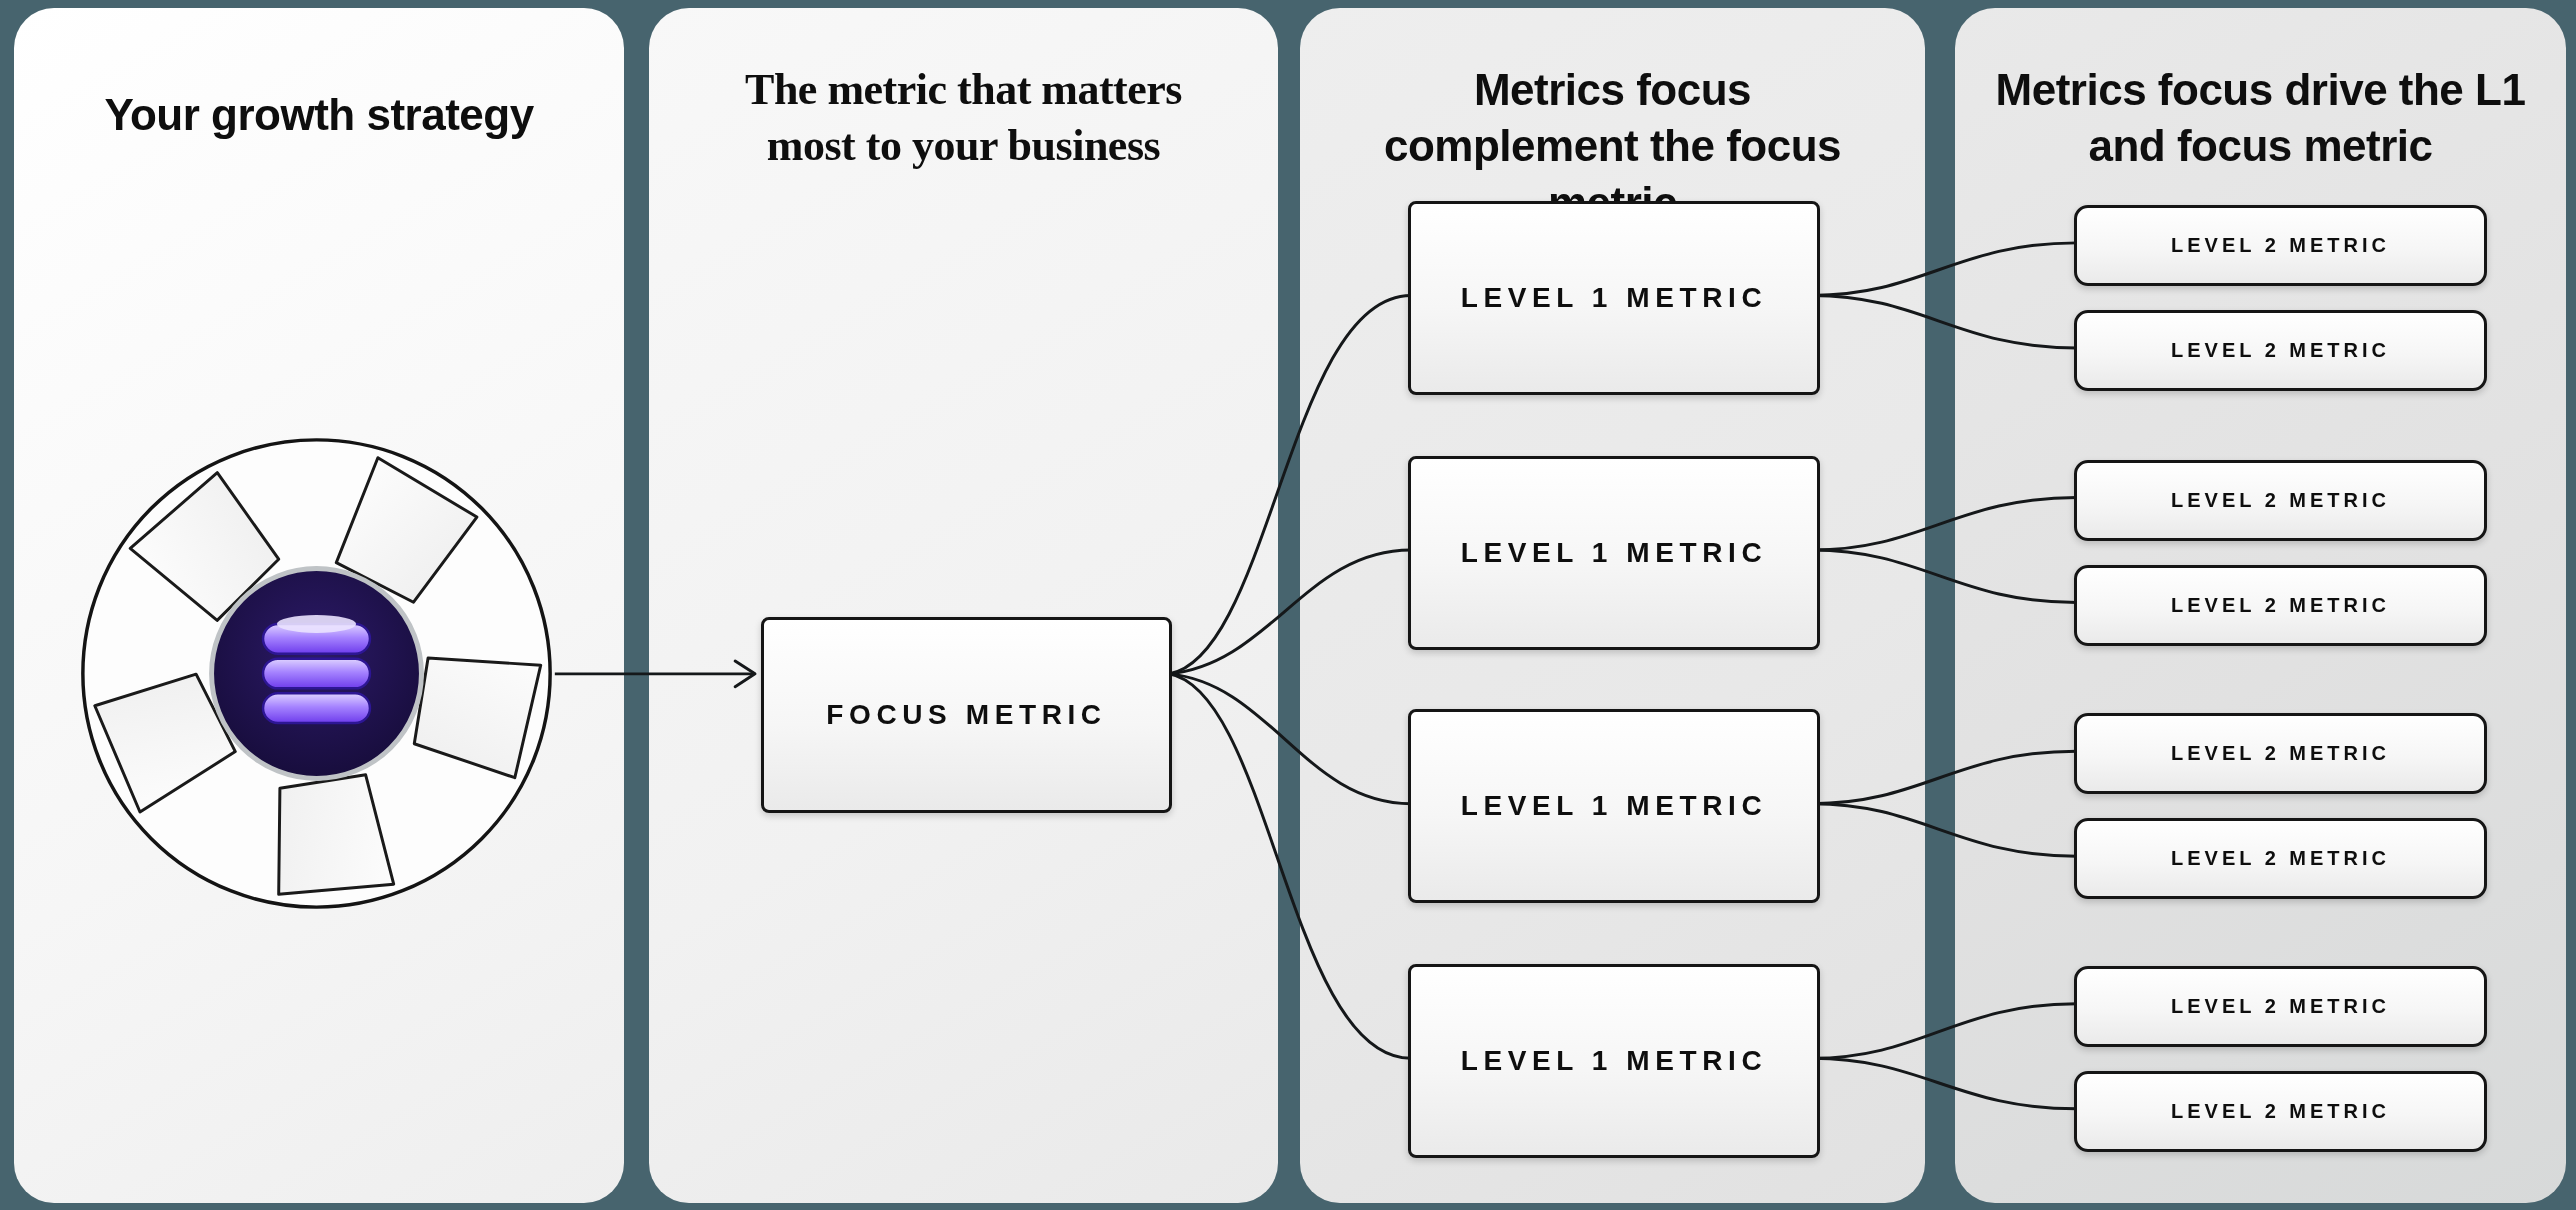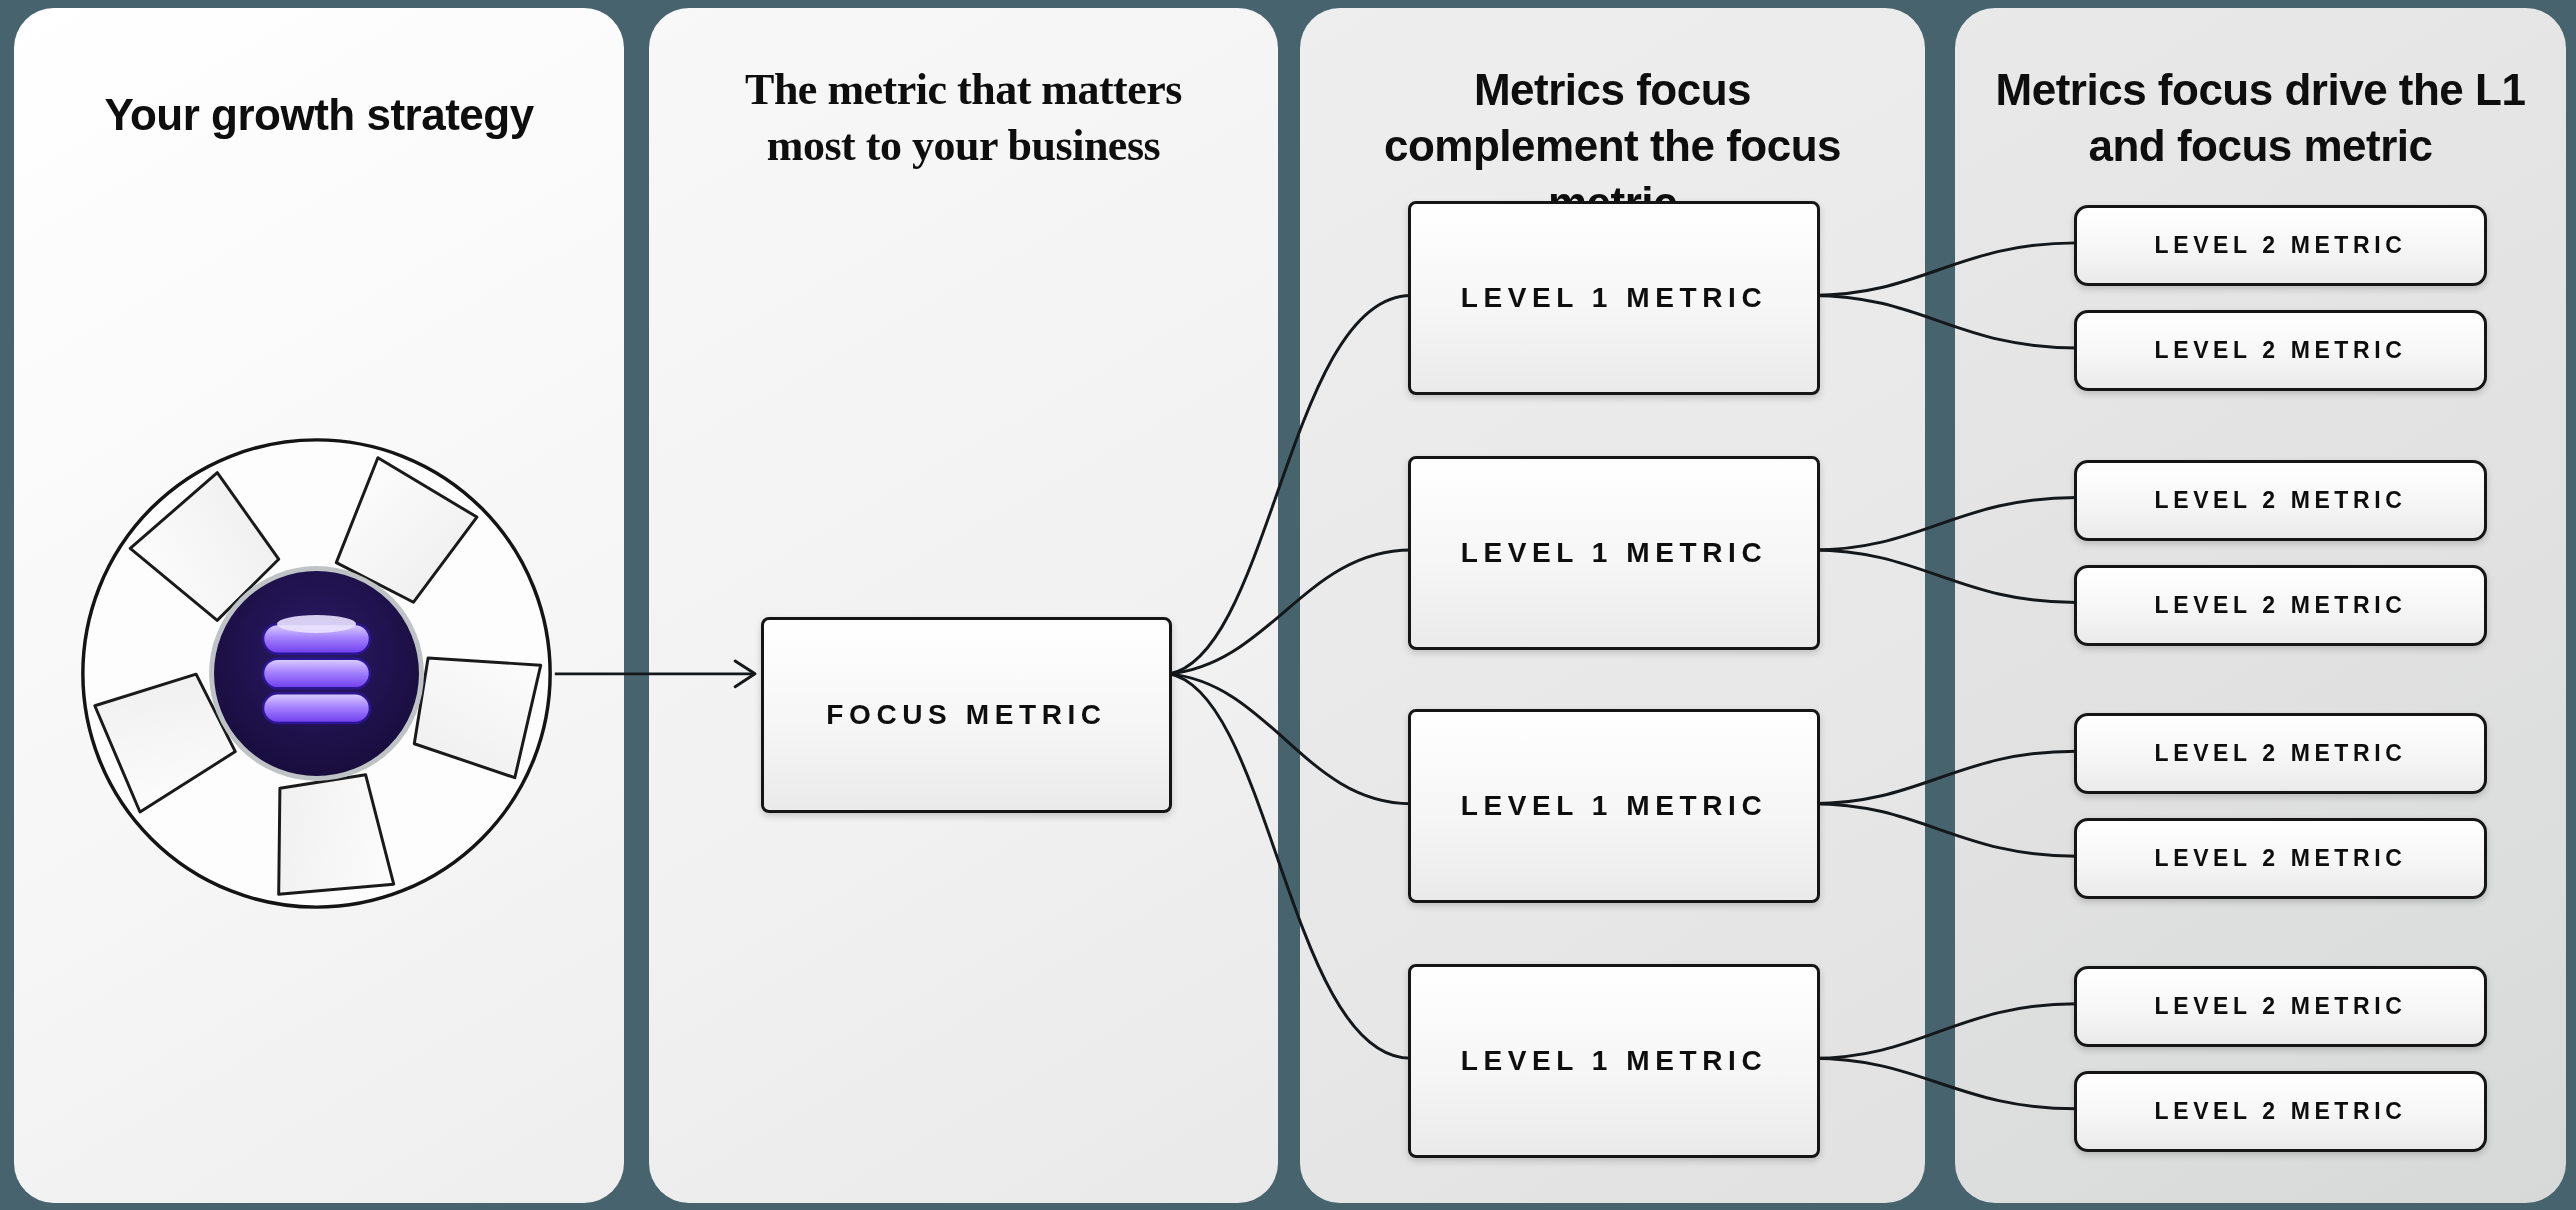--- a/index.html
+++ b/index.html
@@ -50,21 +50,21 @@
     z-index:10;
   }
   .box.l2{border-radius:14px;}
   .box-label{
     font-weight:700;
     font-size:28px;
     letter-spacing:0.2em;
     color:#0e0e0e;
     white-space:nowrap;
   }
-  .l2 .box-label{font-size:23px;}
+  .l2 .box-label{font-size:20px;}
   .connectors{
     position:absolute;
     left:0; top:0;
     width:2576px;
     height:1211px;
     z-index:5;
     pointer-events:none;
   }
   .flywheel{
     position:absolute;

